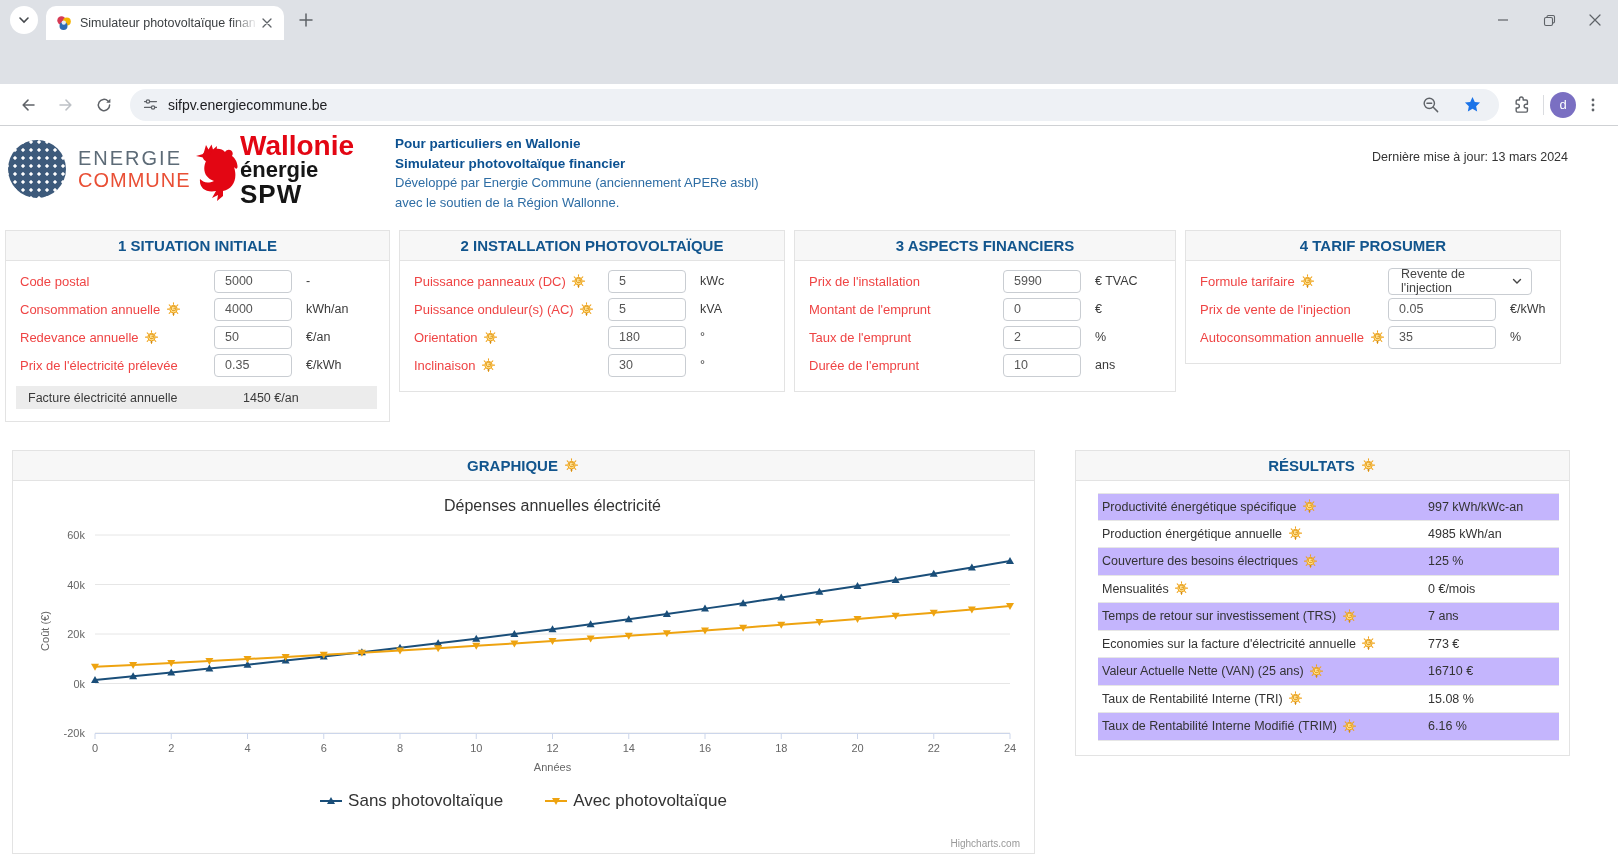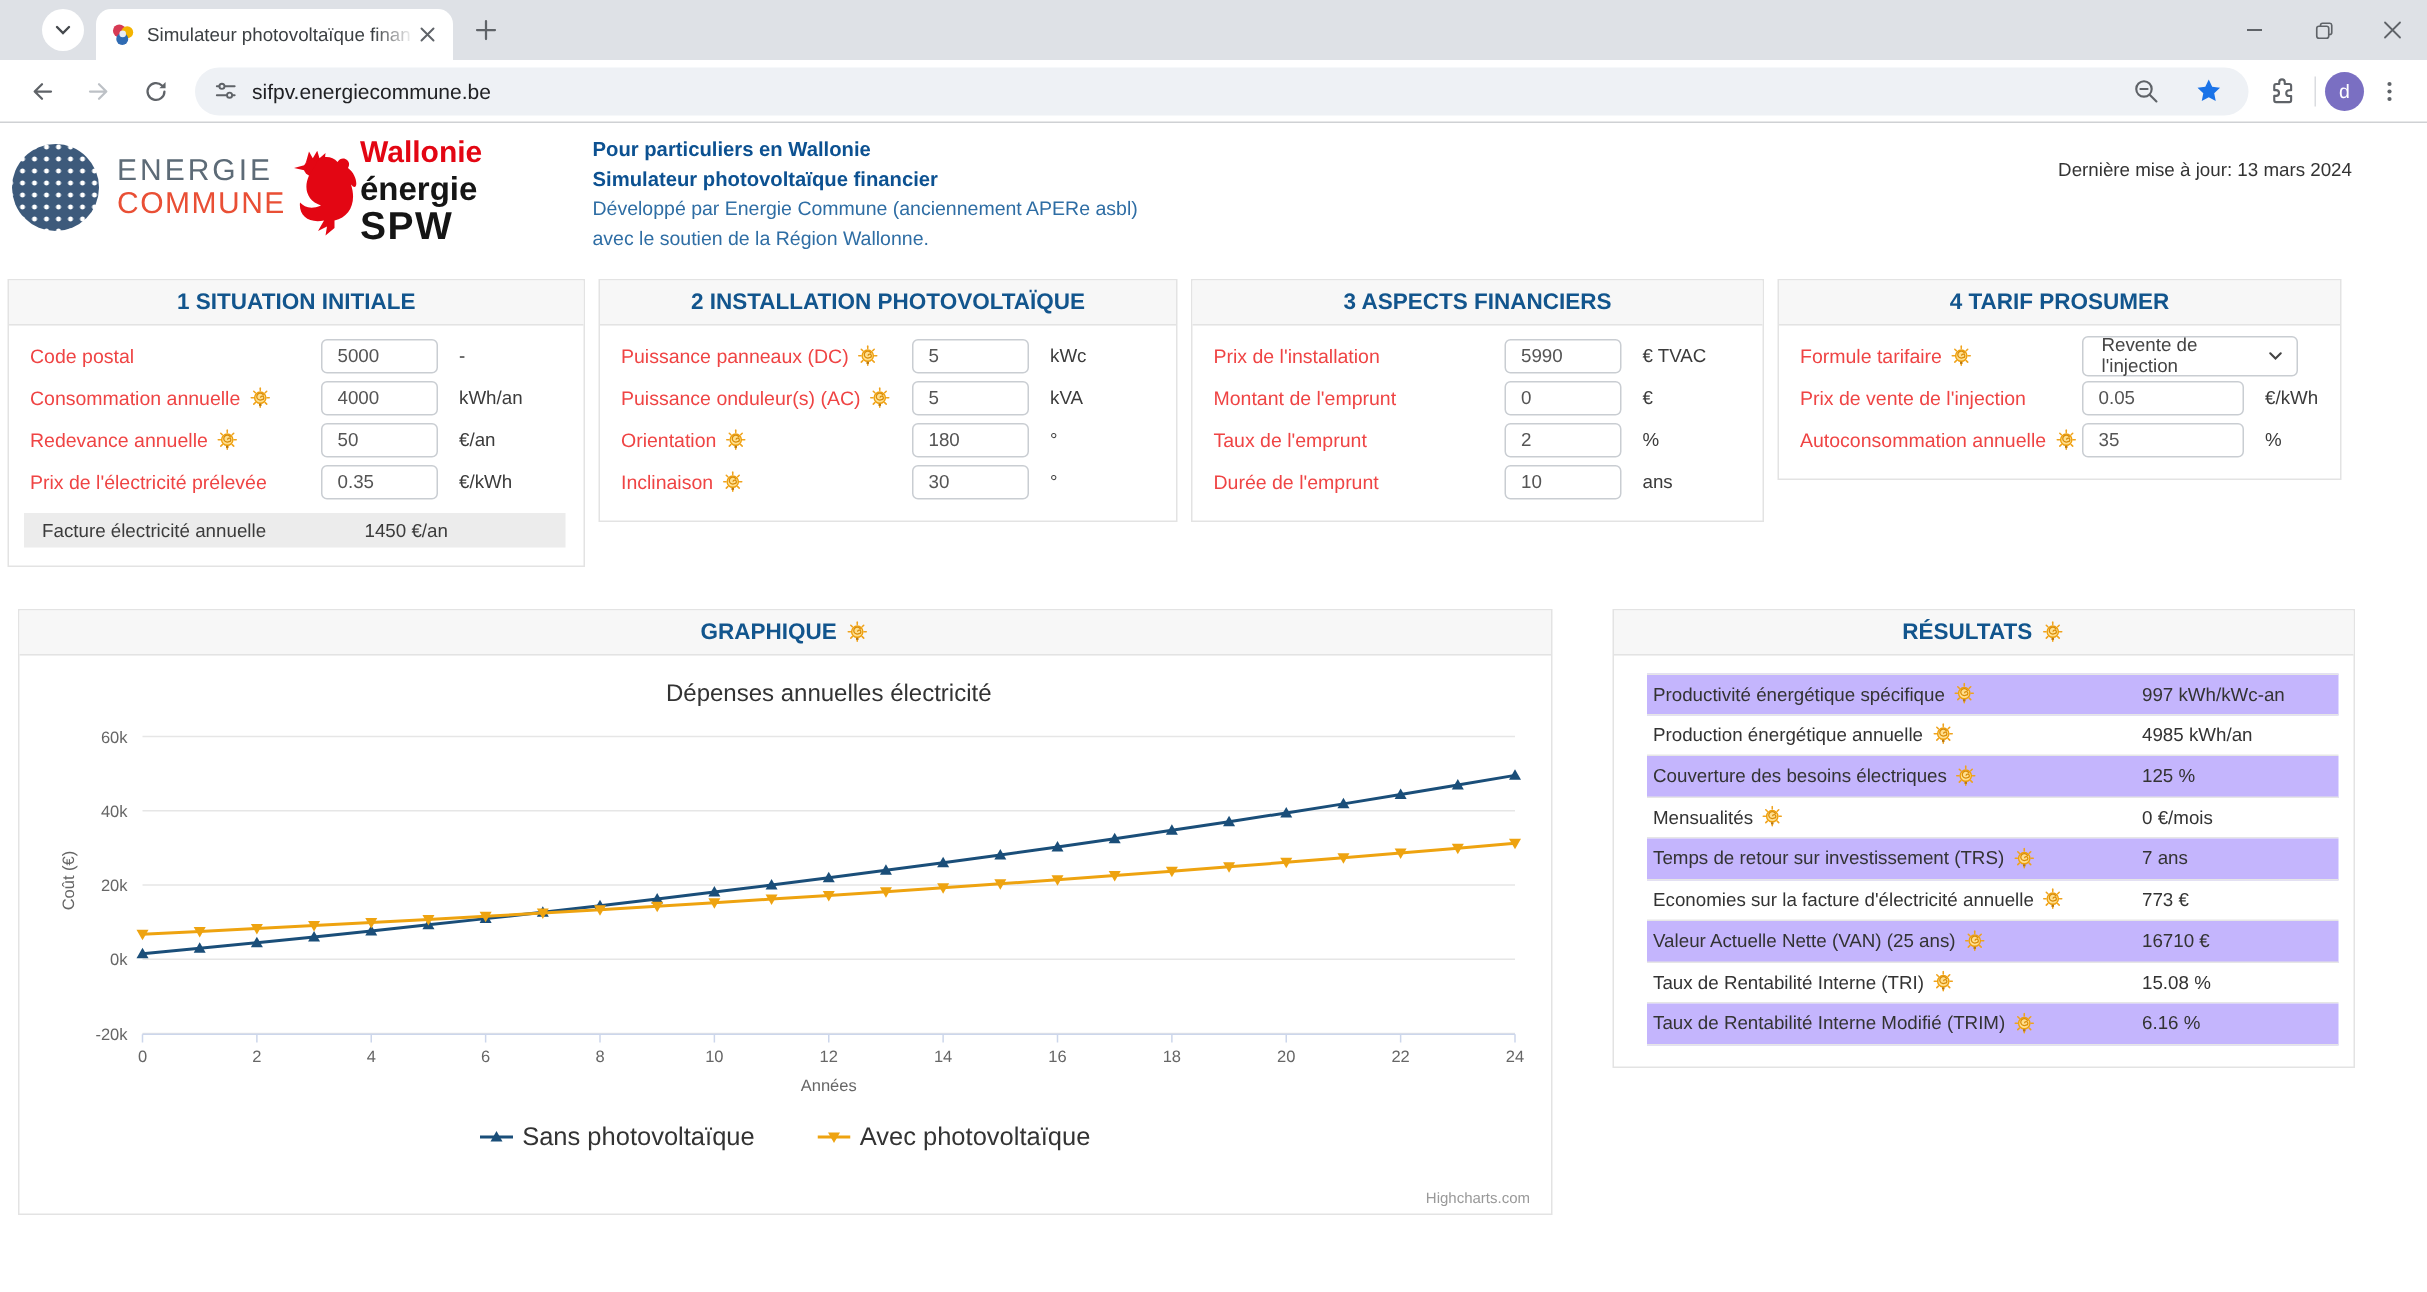--- a/index.html
+++ b/index.html
@@ -1,31 +1,31 @@
 <!DOCTYPE html>
 <html><head>
 <meta charset="utf-8">
 <style>
   * { margin:0; padding:0; box-sizing:border-box; }
   html,body { width:1618px; height:861px; overflow:hidden; background:#dee1e6;
     font-family:"Liberation Sans","DejaVu Sans",sans-serif; }
   .screen { width:1618px; height:861px; display:flex; flex-direction:column; }
 
   
-  .tabstrip { height:40px; background:#dee1e6; display:flex; align-items:flex-end; padding-left:28px; flex-shrink:0; position:relative; }
+  .tabstrip { height:40px; background:#dee1e6; display:flex; align-items:flex-end; padding-left:10px; flex-shrink:0; position:relative; }
   .tab-search-btn { width:28px; height:28px; border-radius:50%; background:#fff; border:none; display:flex; align-items:center; justify-content:center; margin:0 8px 6px 0; color:#45494d; cursor:pointer; }
   .tab { width:238px; height:34px; background:#fff; border-radius:10px 10px 0 0; display:flex; align-items:center; padding:0 8px 0 10px; position:relative; }
   .tab-title { font-size:12.5px; color:#3c4043; white-space:nowrap; overflow:hidden; flex:1;
     -webkit-mask-image:linear-gradient(90deg,#000 85%,transparent); mask-image:linear-gradient(90deg,#000 85%,transparent); }
   .tab-close { border:none; background:transparent; color:#5f6368; width:18px; height:18px; display:flex; align-items:center; justify-content:center; cursor:pointer; border-radius:50%; }
   .newtab-btn { border:none; background:transparent; width:28px; height:28px; margin:0 0 6px 8px; display:flex; align-items:center; justify-content:center; color:#5f6368; cursor:pointer; border-radius:50%; }
   .win-controls { margin-left:auto; display:flex; align-self:flex-start; height:40px; }
   .win-btn { width:46px; height:40px; display:flex; align-items:center; justify-content:center; color:#5f6368; cursor:pointer; }
 
-  .toolbar { height:42px; background:#fff; display:flex; align-items:center; padding:0 10px; gap:2px; flex-shrink:0; border-bottom:1px solid #cfd1d4; }
+  .toolbar { height:42px; background:#fff; display:flex; align-items:center; padding:0 10px; gap:2px; flex-shrink:0; border-bottom:1px solid #cfd1d4;margin-top:44px; }
   .nav-btn { width:32px; height:32px; border:none; background:transparent; display:flex; align-items:center; justify-content:center; border-radius:50%; cursor:pointer; color:#5f6368; margin:0 2px; }
   .nav-btn.disabled { color:#bdc1c6; }
   .urlbar { flex:1; height:32px; background:#eef1f5; border-radius:16px; display:flex; align-items:center; padding:0 12px; margin:0 6px; gap:9px; cursor:text; }
   .url-text { font-size:14px; color:#202124; flex:1; }
   .urlbar-right { display:flex; align-items:center; gap:12px; }
   .tb-icon { width:30px; height:30px; display:flex; align-items:center; justify-content:center; color:#5f6368; cursor:pointer; border-radius:50%; }
   .tb-divider { width:1px; height:20px; background:#dadce0; margin:0 4px; }
   .avatar { width:26px; height:26px; border-radius:50%; background:#7a6fc2; color:#fff; font-size:13px; display:flex; align-items:center; justify-content:center; cursor:pointer; }
 
   
@@ -33,21 +33,21 @@
 
   .logo-ec { position:absolute; left:8px; top:14px; display:flex; align-items:center; gap:12px; }
   .ec-circle { width:58px; height:58px; border-radius:50%; background-color:#3d5a7b;
     background-image:radial-gradient(#ffffff 1.4px, rgba(255,255,255,0) 1.9px); background-size:8px 8px; background-position:3px 14px; }
   .ec-text { display:flex; flex-direction:column; line-height:22px; }
   .ec-line1 { font-size:20px; letter-spacing:2px; color:#5d6b77; }
   .ec-line2 { font-size:20px; letter-spacing:1px; color:#e94f35; }
 
   .logo-wal { position:absolute; left:188px; top:8px; display:flex; align-items:center; gap:2px; }
   .wal-text { display:flex; flex-direction:column; }
-  .wal-line1 { font-size:20px; font-weight:bold; color:#e30613; line-height:24px; }
+  .wal-line1 { font-size:28px; font-weight:bold; color:#e30613; line-height:24px; }
   .wal-line2 { font-size:22px; font-weight:bold; color:#151515; line-height:23px; }
   .wal-line3 { font-size:26px; font-weight:900; color:#151515; line-height:26px; letter-spacing:1px; }
 
   .title-block { position:absolute; left:395px; top:8px; line-height:19.5px; }
   .title-bold { font-size:13.5px; font-weight:bold; color:#0c5191; }
   .title-sub { font-size:13px; color:#2e6da4; }
 
   .last-update { position:absolute; right:50px; top:24px; font-size:12.5px; color:#333; }
 
   

